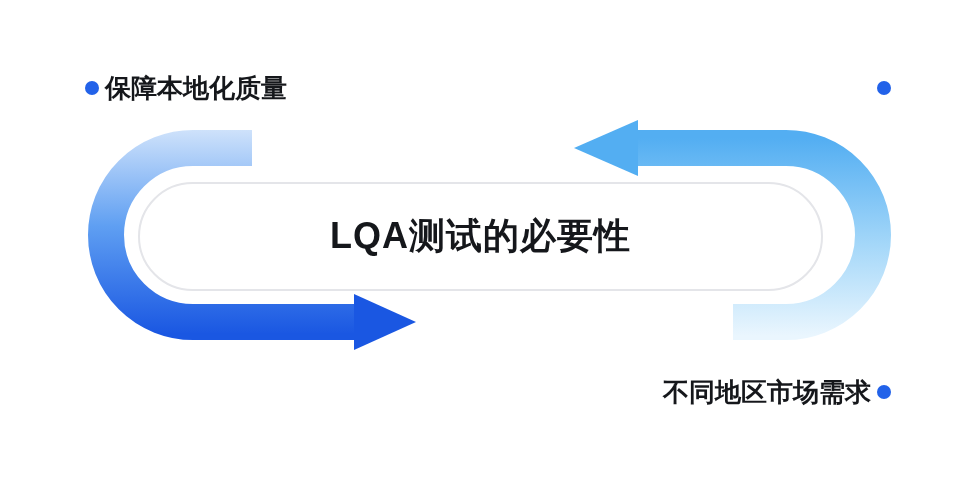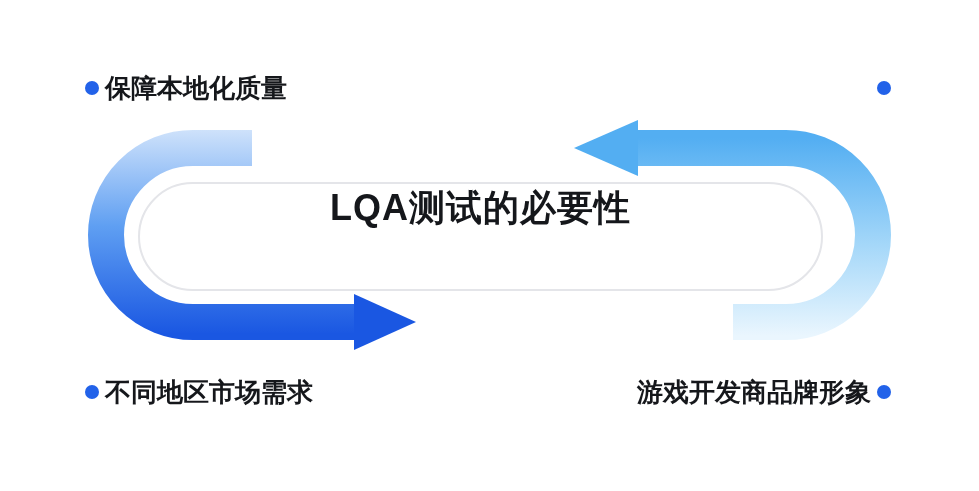--- a/index.html
+++ b/index.html
@@ -27,21 +27,21 @@
     position: absolute;
     left: 138px;
     top: 182px;
     width: 685px;
     height: 109px;
     background: #ffffff;
     border: 2px solid #e4e5e9;
     border-radius: 999px;
     box-sizing: border-box;
     display: flex;
-    align-items: flex-start;
+    align-items: center;
     justify-content: center;
   }
   .pill-title {
     font-size: 36px;
     font-weight: 700;
     color: #15171b;
     letter-spacing: 1px;
     white-space: nowrap;
   }
   .corner-label {
@@ -102,23 +102,19 @@
 
   <div class="corner-label pos-tl">
     <span class="dot"></span>
     <span class="txt">保障本地化质量</span>
   </div>
 
   <div class="corner-label pos-tr">
     <span class="dot"></span>
   </div>
 
-  <div class="corner-label pos-bl">
-    <span class="dot"></span>
-    <span class="txt">不同地区市场需求</span>
-  </div>
 
   <div class="corner-label pos-br">
-    <span class="txt">游戏开发商品牌形象</span>
+    <span class="txt">不同地区市场需求</span>
     <span class="dot"></span>
   </div>
 
 </div>
 
 </body></html>

